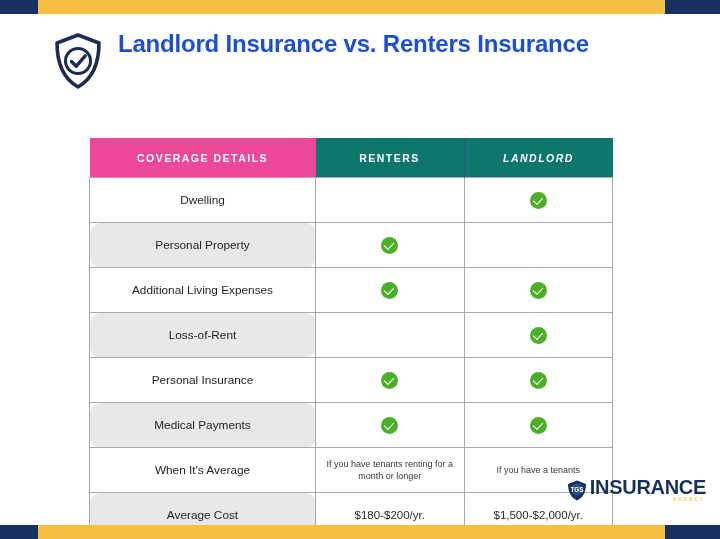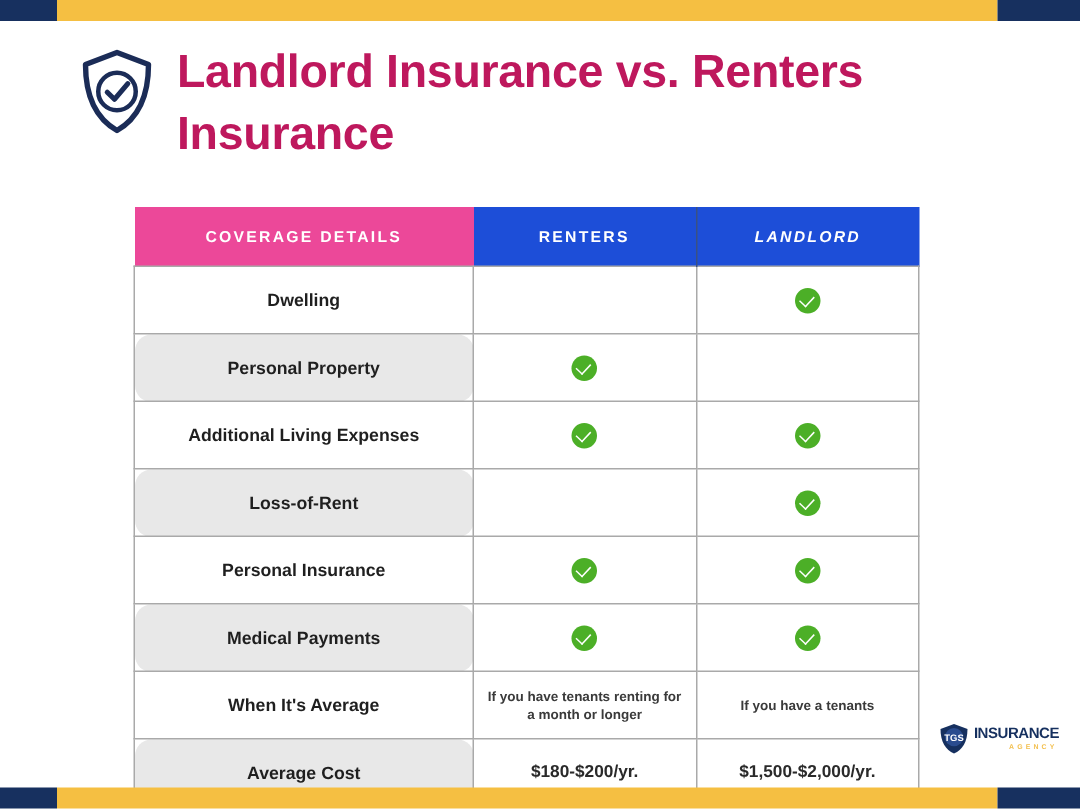--- a/index.html
+++ b/index.html
@@ -49,24 +49,24 @@
     align-items: flex-start;
     gap: 14px;
   }
   .shield-icon {
     flex: 0 0 auto;
     width: 52px;
     height: 58px;
     margin-top: 4px;
   }
   .page-title {
-    font-size: 31px;
+    font-size: 24px;
     font-weight: 700;
     line-height: 1.32;
-    color: #be185d;
+    color: #1d4ed8;
     letter-spacing: -0.2px;
     max-width: 500px;
   }
 
   
   .table-wrap {
     position: absolute;
     top: 124px;
     left: 89px;
     width: 523px;
@@ -83,33 +83,32 @@
     height: 39px;
     font-size: 10.5px;
     font-weight: 700;
     letter-spacing: 1.5px;
     color: #ffffff;
     text-transform: uppercase;
     padding: 0;
     border: none;
   }
   th.head-detail { background: #ec4899; }
-  th.head-val    { background: #1d4ed8; }
+  th.head-val    { background: #0f766e; }
   th.head-val + th.head-val { border-left: 1px solid #3a5183; font-style: italic; }
 
   tbody td {
     height: 40px;
     border: 1px solid #a9a9a9;
     padding: 2px 6px;
     text-align: center;
     vertical-align: middle;
     font-size: 11.5px;
     color: #2a2a2a;
     background: #ffffff;
-    font-weight: bold;
   }
   tbody td.detail {
     font-size: 11.8px;
     color: #1f1f1f;
   }
   tbody tr.alt td.detail {
     background: #e8e8e8;
     border-radius: 11px;
   }
   tbody td.val-text {
@@ -158,21 +157,21 @@
     height: 21px;
     flex: 0 0 auto;
   }
   .logo-text-wrap {
     display: flex;
     flex-direction: column;
     align-items: flex-end;
     line-height: 1;
   }
   .logo-word {
-    font-size: 10px;
+    font-size: 20px;
     font-weight: 700;
     color: #16305f;
     letter-spacing: -0.3px;
   }
   .logo-sub {
     font-size: 4.6px;
     font-weight: 700;
     letter-spacing: 2.1px;
     color: #f3bf4d;
     margin-top: 1px;

